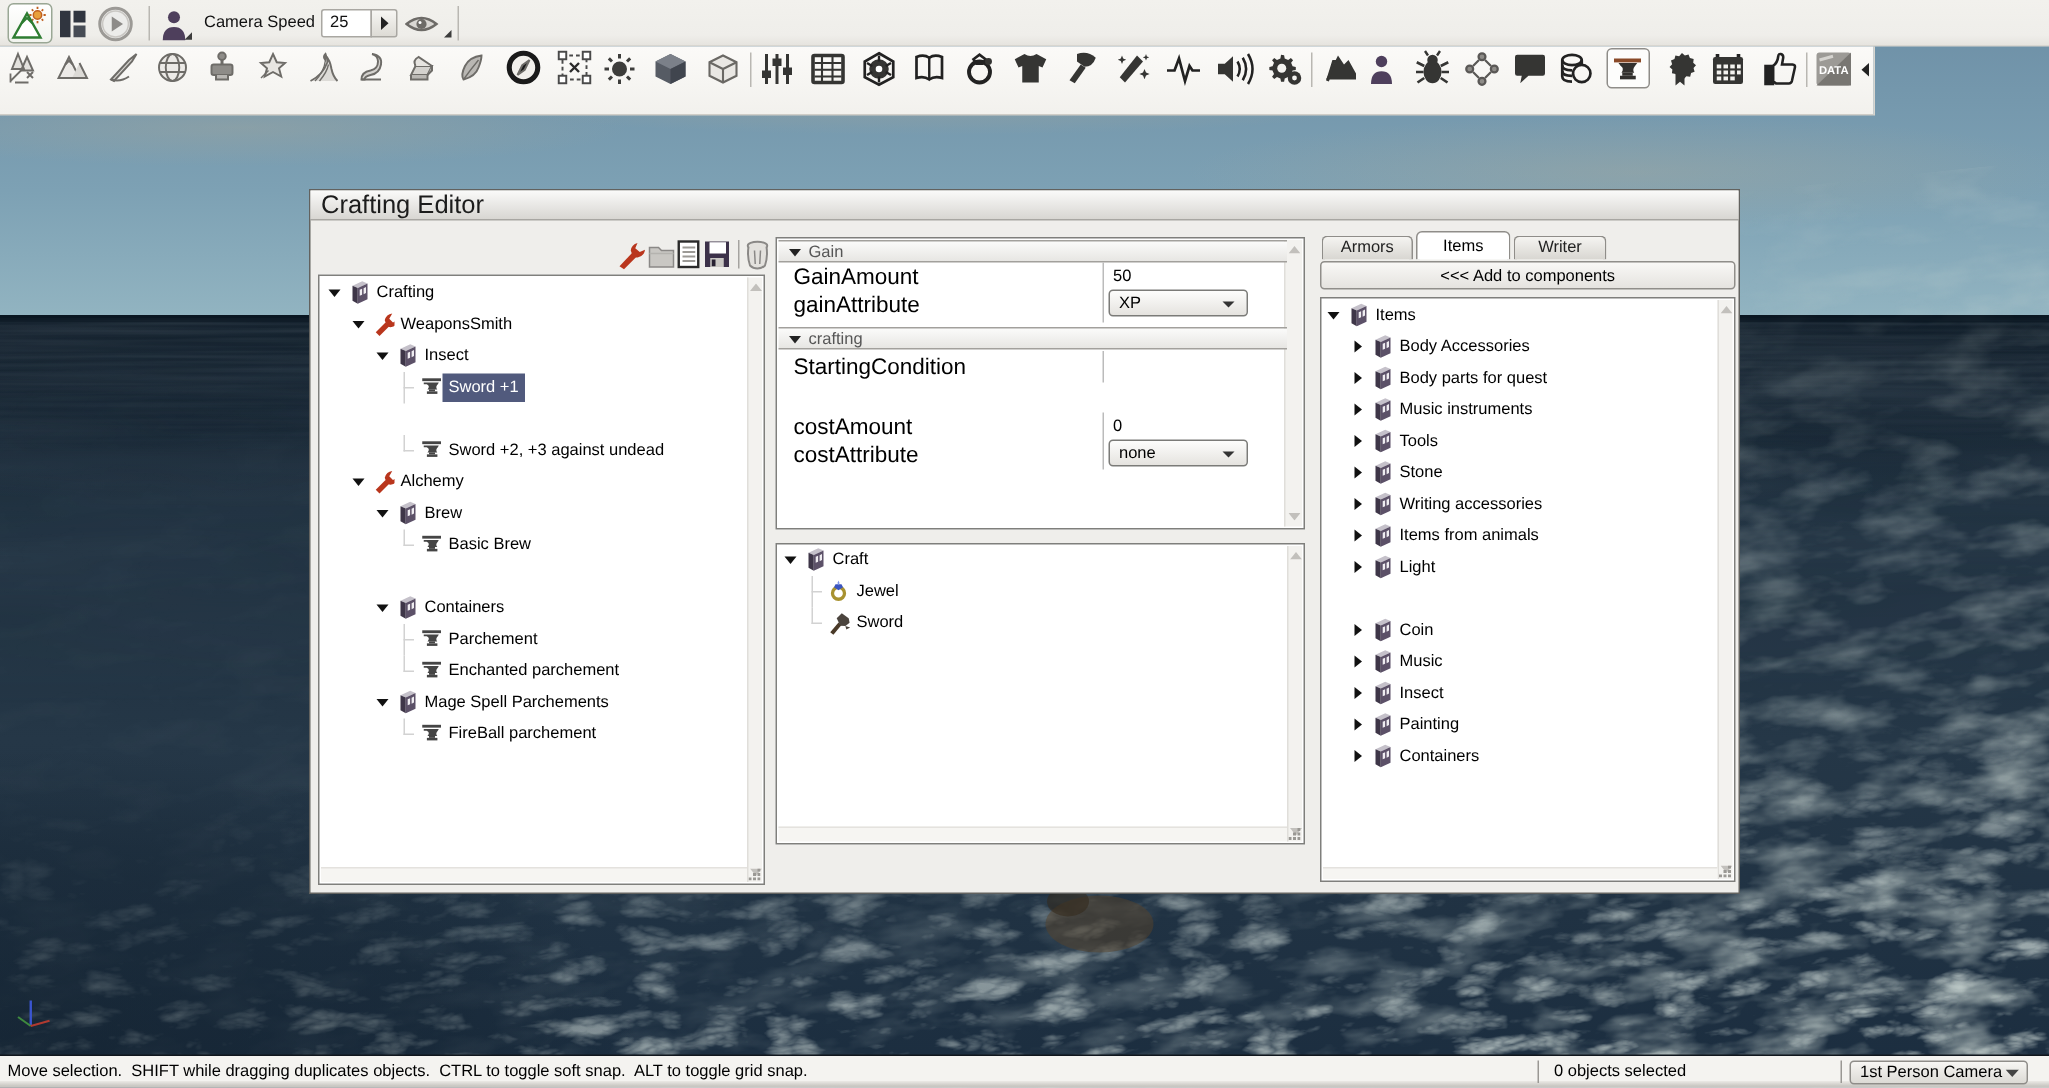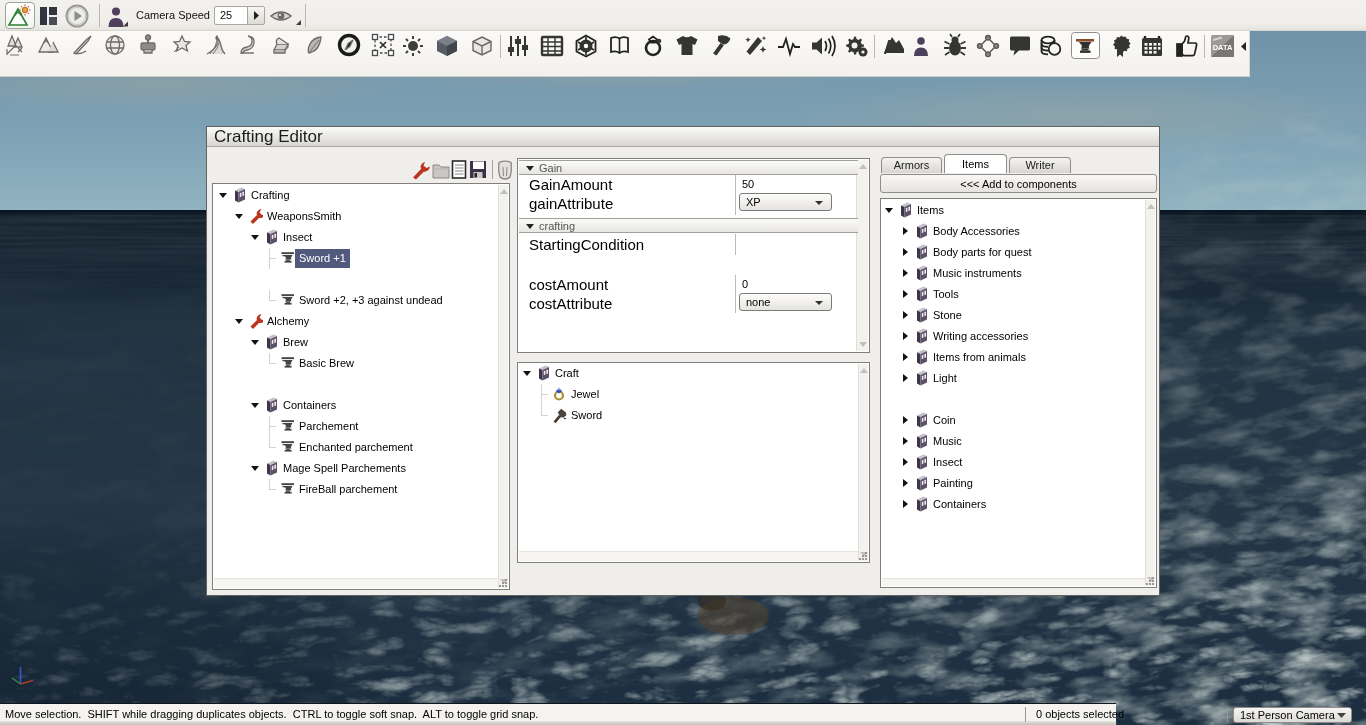--- a/index.html
+++ b/index.html
@@ -26,21 +26,21 @@
 .phead .tri{position:absolute;left:7px;top:5px;width:0;height:0;border-left:4px solid transparent;border-right:4px solid transparent;border-top:5px solid #222}
 .phead .ptx{position:absolute;left:20px;top:0}
 .plab{position:absolute;left:11px;font-size:15px;color:#000;height:19px;line-height:19px}
 .pval{position:absolute;left:224px;font-size:11px;color:#000;height:19px;line-height:19px}
 .pdiv{position:absolute;left:217px;width:1px;background:#bbbbbb}
 .combo{position:absolute;width:93px;height:18px;border:1px solid #7b7b78;border-radius:3px;background:linear-gradient(#fdfdfc,#e5e3df);font-size:11px;line-height:16px;padding-left:6px;color:#000}
 .combo .ar{position:absolute;right:8px;top:7px;width:0;height:0;border-left:4px solid transparent;border-right:4px solid transparent;border-top:4.5px solid #333}
 .btn{position:absolute;border:1px solid #908e8a;border-radius:3px;background:linear-gradient(#f9f8f6,#e5e3df);font-size:11px;text-align:center;color:#000}
 .tab{position:absolute;height:16px;border:1px solid #8f8d89;border-bottom:none;border-radius:4px 4px 0 0;background:linear-gradient(#f5f4f1,#d8d6d1);font-size:11px;text-align:center;line-height:15px;color:#222}
 .tabact{position:absolute;height:19px;border:1px solid #8f8d89;border-bottom:none;border-radius:4px 4px 0 0;background:#fff;font-size:11px;text-align:center;line-height:18px;color:#000;z-index:2}
-#status{position:absolute;left:0;top:703px;width:1116px;height:22px;background:linear-gradient(#f4f3f0 0 17px,#e8e6e2 17px,#c9c7c2 20px);border-top:1px solid #10161d}
+#status{position:absolute;left:0;top:703px;width:1366px;height:22px;background:linear-gradient(#f4f3f0 0 17px,#e8e6e2 17px,#c9c7c2 20px);border-top:1px solid #10161d}
 #status .t{position:absolute;top:2px;height:17px;line-height:17px;font-size:11px;color:#000;white-space:pre}
 .ssep{position:absolute;top:3px;width:1px;height:15px;background:#9a9894}
 #camdd{position:absolute;left:1233px;top:3px;width:119px;height:16px;border:1px solid #8f8d89;border-radius:3px;background:linear-gradient(#f7f6f3,#dcdad5);font-size:11px;line-height:14px;padding-left:6px;color:#000}
 .grip{position:absolute;right:2px;bottom:2px;width:8px;height:8px}
 </style></head>
 <body>
 <svg id="bg" width="1366" height="725" xmlns="http://www.w3.org/2000/svg">
 <defs>
 <linearGradient id="sky" x1="0" y1="0" x2="0" y2="1">
 <stop offset="0" stop-color="#6c8ea5"></stop>

